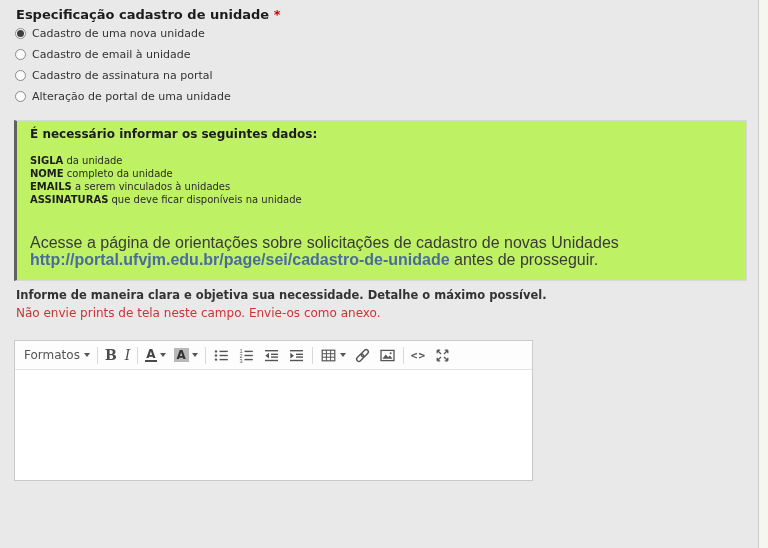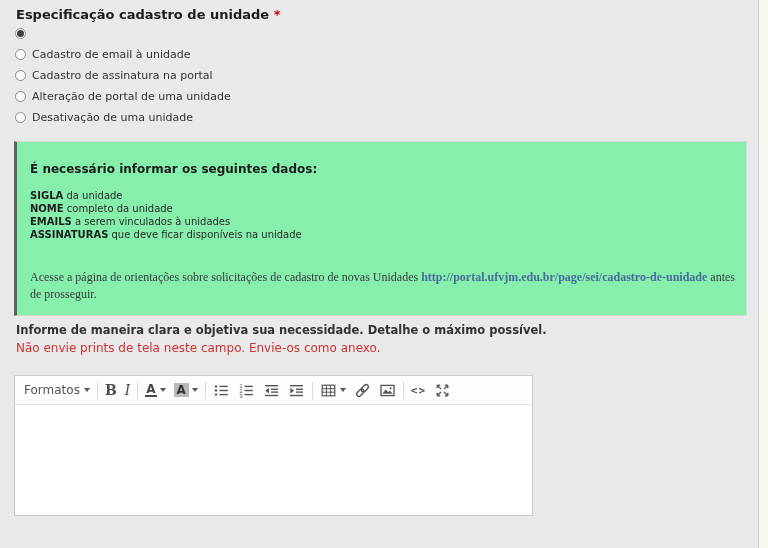--- a/index.html
+++ b/index.html
@@ -28,32 +28,32 @@
     width:11px; height:11px; border:1px solid #8a8a8a; border-radius:50%;
     background:#fbfbfb; margin-right:6px; flex:0 0 auto;
     display:flex; align-items:center; justify-content:center;
   }
   .radio-circle .dot { width:7px; height:7px; border-radius:50%; background:#3f3f3f; display:none; }
   .radio-row.selected .radio-circle .dot { display:block; }
   .radio-label { font-size:11px; color:#333; line-height:13px; }
 
   .info-box {
     margin:17px 21px 0 14px;
-    background:#86efac;
+    background:#bef264;
     border:1px solid #d8d8d8;
     border-left:3px solid #616161;
-    padding:18px 10px 12px 13px;
+    padding:4px 10px 12px 13px;
   }
   .info-heading { font-size:12px; font-weight:bold; color:#1c1c1c; line-height:15px; margin:2px 0 12px 0; }
   .info-item { font-size:10px; color:#2a2a2a; line-height:13px; }
   .info-item b { color:#1c1c1c; }
   .info-note {
     margin-top:28px;
-    font-family:Liberation Serif, serif;
-    font-size:12px; color:#3a3a3a; line-height:17px;
+    font-family:Liberation Sans, sans-serif;
+    font-size:16px; color:#3a3a3a; line-height:17px;
   }
   .info-link { color:#4a6b9e; font-weight:bold; text-decoration:none; cursor:pointer; }
 
   .sec2-title { margin-top:14px; }
   .hint-line {
     margin:8px 0 0 16px; font-size:11.5px; font-weight:bold; color:#333; line-height:13px;
   }
   .warning-line {
     margin:5px 0 0 16px; font-size:12px; font-weight:normal; color:#cc3333; line-height:13px;
   }
@@ -97,36 +97,33 @@
 <div class="content">
 
   <div class="sec-title"><span>Especificação cadastro de unidade</span>
     <span class="req">*</span>
   </div>
 
   <div class="radio-row selected">
     <span class="radio-circle">
         <span class="dot"></span>
       </span>
+    <span class="radio-label">Cadastro de uma nova unidade</span>
   </div>
   <div class="radio-row">
     <span class="radio-circle"></span>
     <span class="radio-label">Cadastro de email à unidade</span>
   </div>
   <div class="radio-row">
     <span class="radio-circle"></span>
     <span class="radio-label">Cadastro de assinatura na portal</span>
   </div>
   <div class="radio-row">
     <span class="radio-circle"></span>
     <span class="radio-label">Alteração de portal de uma unidade</span>
-  </div>
-  <div class="radio-row">
-    <span class="radio-circle"></span>
-    <span class="radio-label">Desativação de uma unidade</span>
   </div>
 
   <div class="info-box">
     <div class="info-heading">É necessário informar os seguintes dados:</div>
     <div class="info-item"><b>SIGLA</b><span> da unidade</span></div>
     <div class="info-item"><b>NOME</b><span> completo da unidade</span></div>
     <div class="info-item"><b>EMAILS</b><span> a serem vinculados à unidades</span></div>
     <div class="info-item"><b>ASSINATURAS</b><span> que deve ficar disponíveis na unidade</span></div>
 
     <div class="info-note"><span>Acesse a página de orientações sobre solicitações de cadastro de novas Unidades </span><a class="info-link">http://portal.ufvjm.edu.br/page/sei/cadastro-de-unidade</a><span> antes de prosseguir.</span></div>

